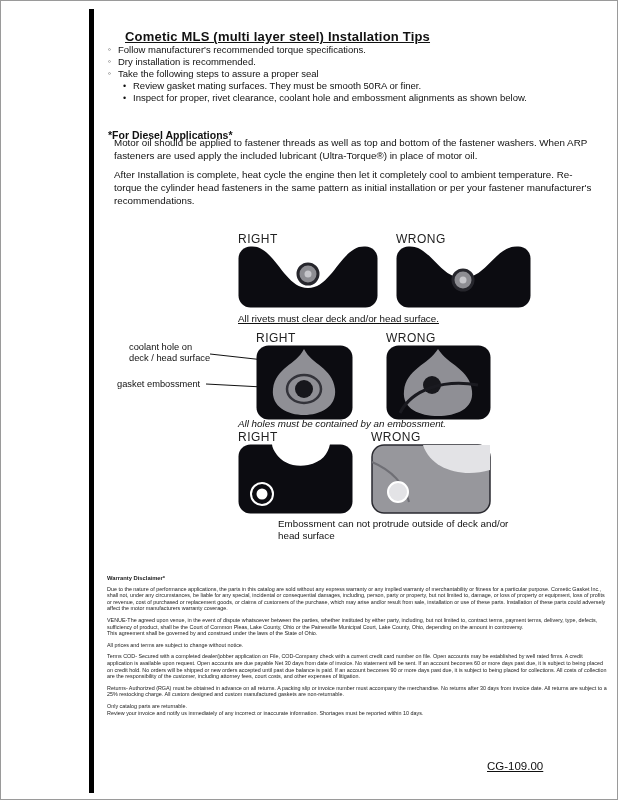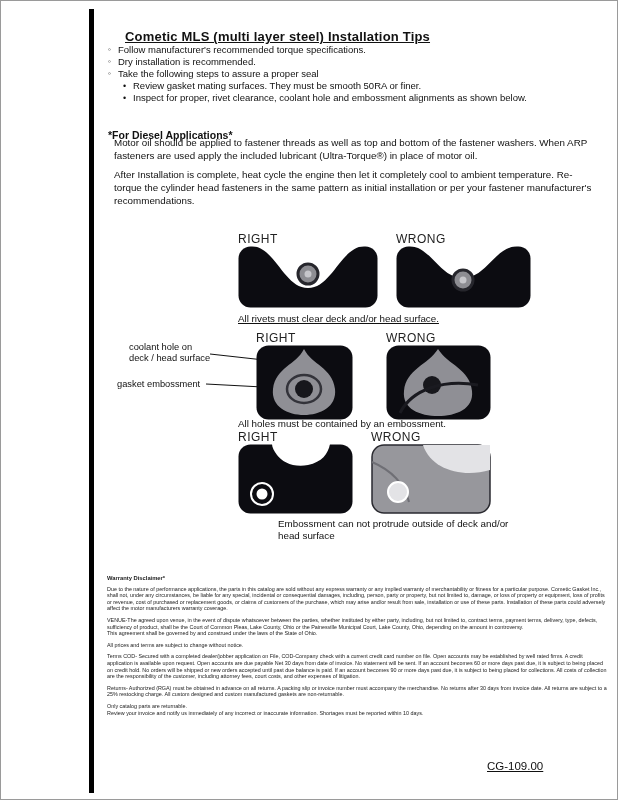--- a/index.html
+++ b/index.html
@@ -116,21 +116,21 @@
     </svg>
   </div>
   <div class="fig-panel" style="left:385px; top:344px;">
     <svg viewBox="0 0 105 75" width="105" height="75">
       <rect x="0.5" y="0.5" width="104" height="74" rx="12" fill="#0c0c11"></rect>
       <path d="M52,4 C62,20 84,24 86,46 C88,64 70,71 52,71 C34,71 16,64 18,46 C20,24 42,20 52,4 Z" fill="#8f8f95"></path>
       <circle cx="46" cy="40" r="9" fill="#17171c"></circle>
       <path d="M14,68 C26,44 58,34 92,40" fill="none" stroke="#1a1a20" stroke-width="3"></path>
     </svg>
   </div>
-  <div class="fig-caption" style="left:237px; top:417px; width:290px;">All holes must be contained by an embossment.</div>
+  <div class="fig-caption" style="left:237px; top:417px; width:290px;font-style:italic;">All holes must be contained by an embossment.</div>
 
   <div class="fig-label" style="left:237px; top:429px; width:115px;">RIGHT</div>
   <div class="fig-label" style="left:370px; top:429px; width:120px;">WRONG</div>
   <div class="fig-panel" style="left:237px; top:443px;">
     <svg viewBox="0 0 115 70" width="115" height="70">
       <rect x="0.5" y="0.5" width="114" height="69" rx="12" fill="#0c0c11"></rect>
       <path d="M34,0 H92 C90,10 84,18 70,21 C56,24 44,18 39,11 C36,7 34,3 34,0 Z" fill="#ffffff"></path>
       <circle cx="24" cy="50" r="11" fill="none" stroke="#ffffff" stroke-width="2"></circle>
       <circle cx="24" cy="50" r="5.5" fill="#ffffff"></circle>
     </svg>

